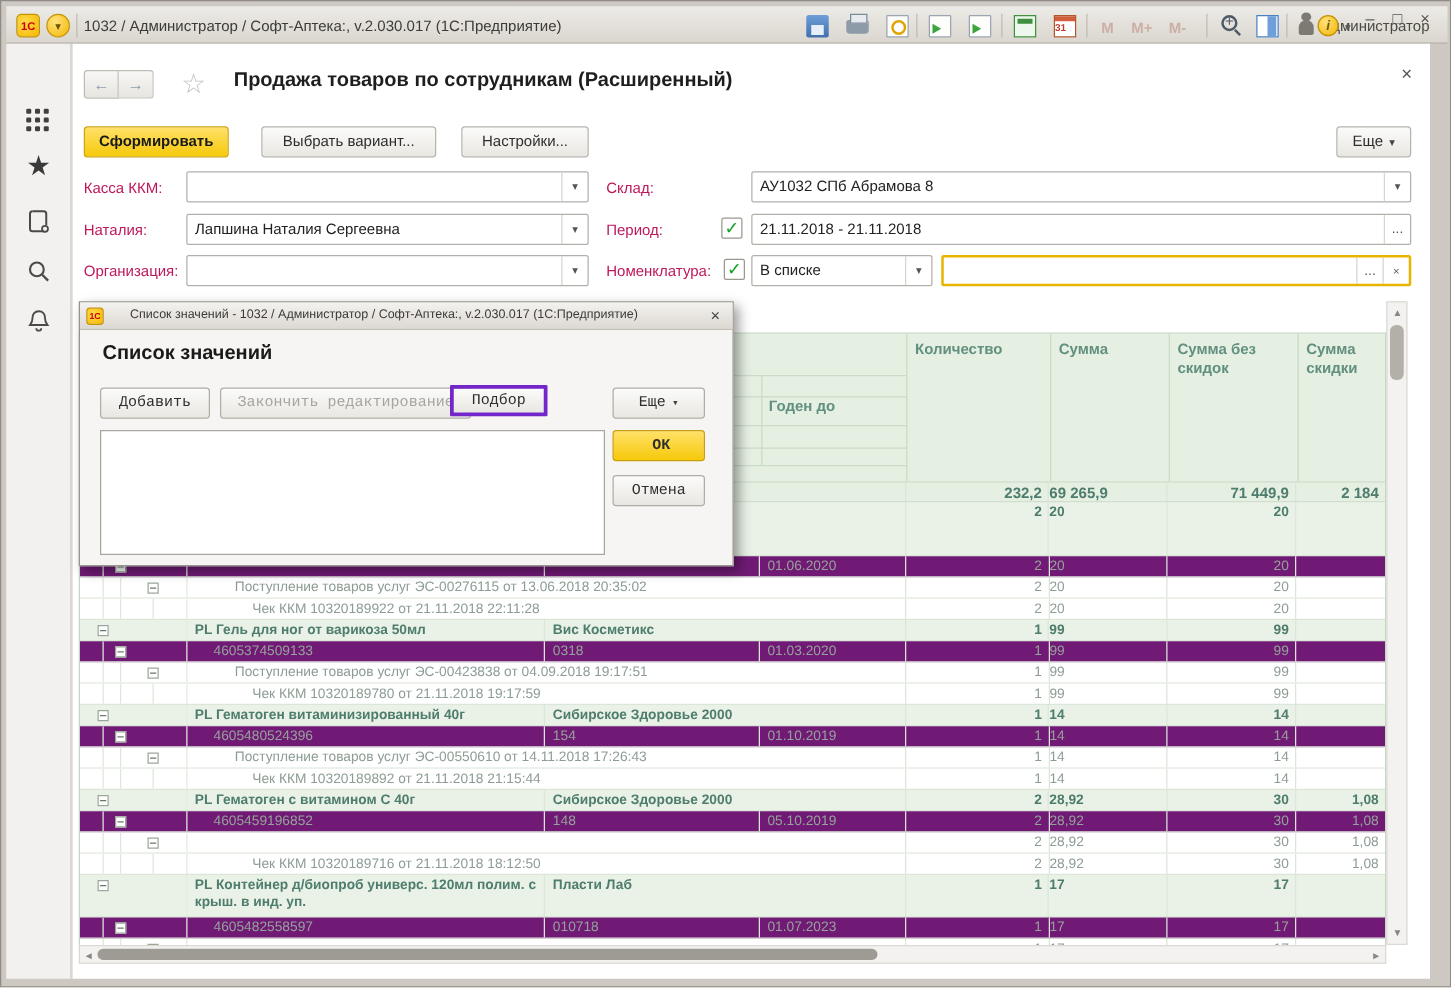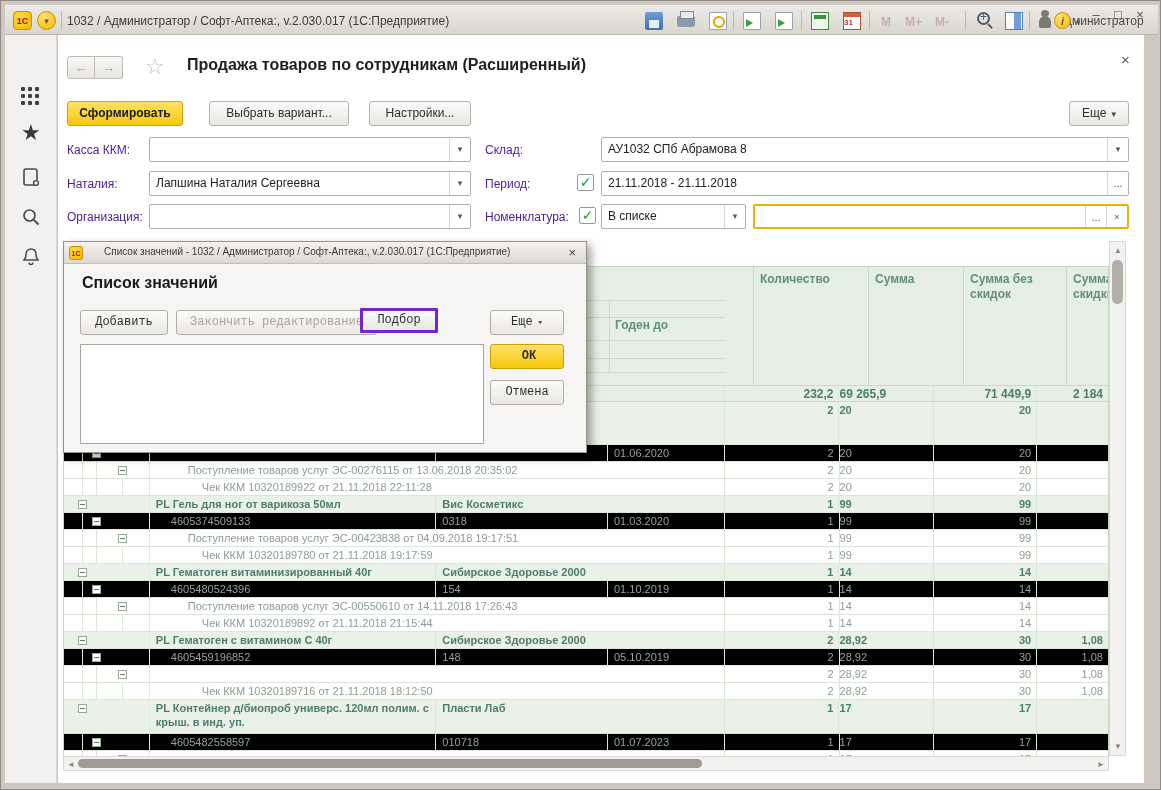--- a/index.html
+++ b/index.html
@@ -46,51 +46,51 @@
   .navbtn{width:28px;height:23px;background:linear-gradient(#f8f7f5,#e7e5e0);border:1px solid #bfbcb6;color:#8d9cab;font-size:13px;text-align:center;line-height:21px;}
   .navbtn:first-child{border-radius:3px 0 0 3px;}
   .navbtn:last-child{border-radius:0 3px 3px 0;border-left:none;}
   .hdr-star{position:absolute;left:144px;top:53px;font-size:22px;color:#c6c3bd;}
   .page-title{position:absolute;left:186px;top:55px;font-size:16px;font-weight:bold;color:#1e1e1e;}
   .form-close{position:absolute;left:1120px;top:50px;font-size:15px;color:#555;}
   .btn{position:absolute;height:25px;background:linear-gradient(#fbfbfa,#e9e7e2);border:1px solid #b7b4ae;border-radius:3px;font-size:12px;color:#2e2e2e;text-align:center;line-height:23px;padding:0 10px;}
   .btn-yellow{background:linear-gradient(#ffe169,#f6c90a);border:1px solid #cfa50a;font-weight:bold;color:#1a1a1a;}
   .drop-arrow{font-size:9px;color:#444;margin-left:5px;}
   
-  .flabel{position:absolute;font-size:12px;color:#4c1d95;}
+  .flabel{position:absolute;font-size:12px;color:#be185d;}
   .combo{position:absolute;height:25px;background:#fff;border:1px solid #b3b0ab;border-radius:2px;font-size:12px;color:#222;line-height:23px;padding-left:6px;}
   .combo .side{position:absolute;right:0;top:0;bottom:0;width:21px;border-left:1px solid #d8d5d0;text-align:center;color:#555;font-size:9px;line-height:23px;}
   .combo .side2{right:21px;}
   .chk{position:absolute;width:17px;height:17px;background:#fff;border:1px solid #9a978f;border-radius:2px;color:#17a327;font-weight:bold;font-size:14px;line-height:15px;text-align:center;}
   .field-hl{border:2px solid #e7b400;}
   
   .report{position:absolute;left:62px;top:265px;width:1046px;height:490px;border:1px solid #c6d8c3;border-bottom:none;font-size:11px;overflow:hidden;background:#fff;}
   .thead{position:relative;height:118px;background:#e5efe2;color:#62907f;font-weight:bold;font-size:12px;}
   .hl{position:absolute;height:1px;background:#cadcc7;width:661px;left:0;}
   .vl{position:absolute;width:1px;background:#cadcc7;}
   .th-exp{position:absolute;left:551px;top:51px;}
-  .th-val{position:absolute;top:0;height:118px;border-left:1px solid #cadcc7;padding:5px 6px 0 6px;line-height:15px;margin-left:28px;}
+  .th-val{position:absolute;top:0;height:118px;border-left:1px solid #cadcc7;padding:5px 6px 0 6px;line-height:15px;}
   .totals{display:flex;height:17px;background:#e5efe2;border-top:1px solid #cadcc7;border-bottom:1px solid #cadcc7;color:#4e7d6e;font-weight:bold;font-size:12px;}
   .row{display:flex;border-bottom:1px solid #dbe6d8;}
   .h17{height:17px;} .h43{height:43px;} .h34{height:34px;} .h8{height:8px;overflow:hidden;}
   .c{height:100%;overflow:hidden;white-space:nowrap;line-height:16px;}
   .row .wrap{white-space:normal;line-height:14px;padding-top:1px;}
   .tree{position:relative;width:86px;border-right:1px solid #e2ecdf;}
   .name{width:287px;padding-left:6px;border-right:1px solid #dbe6d8;}
   .manuf{width:288px;padding-left:6px;}
   .ser{width:172px;padding-left:6px;border-right:1px solid #dbe6d8;color:#95a29a;}
   .expd{width:116px;padding-left:6px;color:#95a29a;}
   .namew{width:575px;}
   .vq{width:115px;border-left:1px solid #dbe6d8;text-align:right;padding-right:5px;}
   .vs{width:95px;border-left:1px solid #dbe6d8;text-align:left;padding-right:5px;}
   .vn{width:103px;border-left:1px solid #dbe6d8;text-align:right;padding-right:5px;}
   .vd{width:72px;border-left:1px solid #dbe6d8;text-align:right;padding-right:5px;}
   .t0{width:661px;}
   .group{background:#eaf2e7;color:#4e7d6e;font-weight:bold;}
-  .sub{background:#000000;color:#95a29a;}
+  .sub{background:#701a75;color:#95a29a;}
   .doc{background:#fff;color:#8d9d94;}
   .doc .name,.doc .namew{font-weight:normal;}
   .ind2{padding-left:21px;} .ind3{padding-left:38px;} .ind4{padding-left:52px;}
   .g{position:absolute;top:0;bottom:0;width:1px;background:#dde7da;}
   .g1{left:18px;} .g2{left:32px;} .g3{left:58px;}
   .exp{position:absolute;top:4px;width:9px;height:9px;background:#fff;border:1px solid #9aa89a;}
   .exp:after{content:"";position:absolute;left:1px;right:1px;top:3px;border-top:1px solid #6a7a6a;}
   .p1{left:14px;} .p2{left:28px;} .p3{left:54px;}
   
   .vscroll{position:absolute;left:1108px;top:240px;width:17px;height:515px;background:#f3f2f0;border:1px solid #dcd9d4;}

